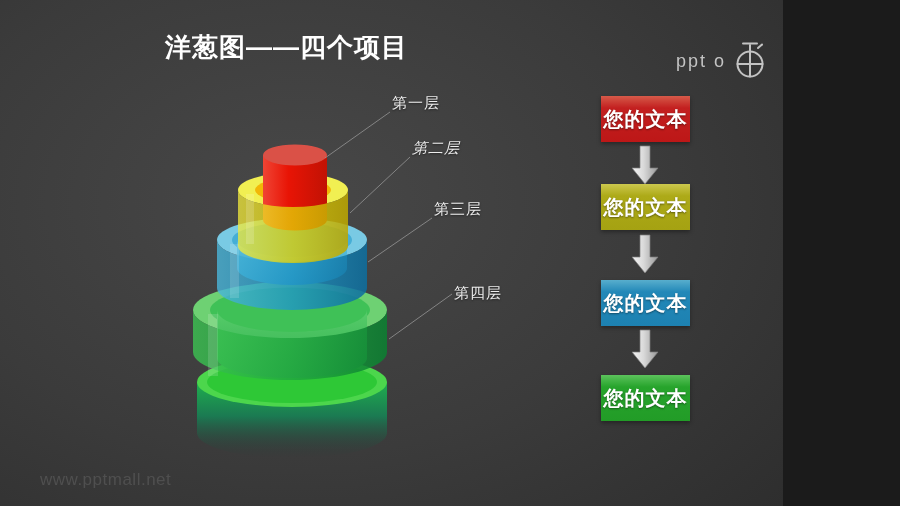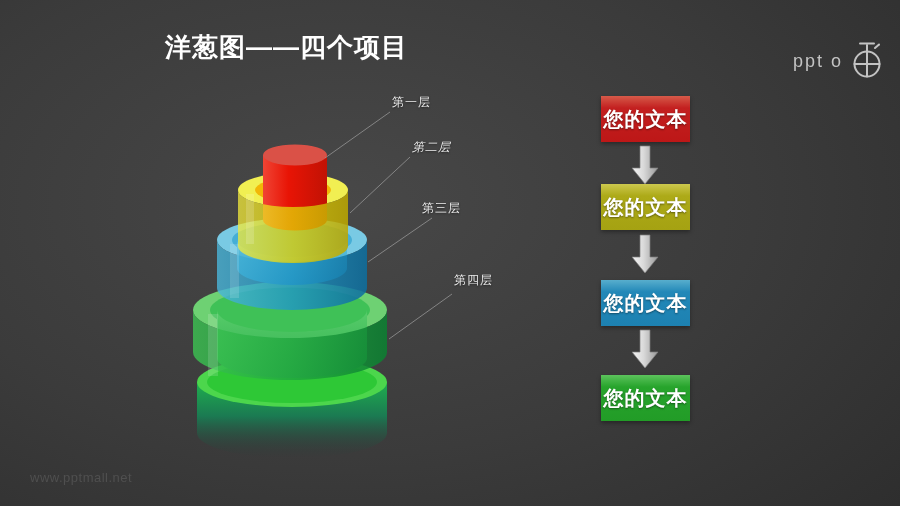--- a/index.html
+++ b/index.html
@@ -1,54 +1,54 @@
 <!DOCTYPE html>
 <html><head>
 <meta charset="utf-8">
 <style>
   html,body{margin:0;padding:0;background:#1b1b1b;}
   .stage{
-    position:relative;width:900px;height:506px;overflow:hidden;
+    position:relative;width:783px;height:506px;overflow:hidden;
     background:radial-gradient(115% 125% at 38% 40%, #484848 0%, #3b3b3b 40%, #2e2e2e 72%, #232323 100%);
     font-family:"Liberation Sans","DejaVu Sans",sans-serif;
   }
   .page-title{
     position:absolute;left:165px;top:30px;
     color:#ffffff;font-size:26px;font-weight:bold;letter-spacing:1px;
   }
   
   .logo{position:absolute;right:16px;top:38px;display:flex;align-items:center;gap:7px;}
   .logo-text{color:#c3c3c3;font-size:18px;letter-spacing:2px;font-weight:400;}
   
   .onion{position:absolute;left:140px;top:128px;width:320px;height:348px;}
   
   .lines{position:absolute;left:0;top:0;width:900px;height:506px;pointer-events:none;}
   
-  .layer-label{position:absolute;color:#ececec;font-size:12px;letter-spacing:1px;text-shadow:0 1px 2px rgba(0,0,0,.5);}
+  .layer-label{position:absolute;color:#ececec;font-size:15px;letter-spacing:1px;text-shadow:0 1px 2px rgba(0,0,0,.5);}
   .lbl-0{left:392px;top:94px;}
   .lbl-1{left:412px;top:139px;font-style:italic;}
-  .lbl-2{left:422px;top:200px;text-align:center;}
-  .lbl-3{left:454px;top:272px;}
+  .lbl-2{left:434px;top:200px;text-align:center;}
+  .lbl-3{left:454px;top:284px;}
   
   .flow-box{
     position:absolute;left:601px;width:89px;height:46px;
     display:flex;align-items:center;justify-content:center;
     color:#ffffff;font-size:20px;font-weight:bold;letter-spacing:1px;
     text-shadow:0 1px 2px rgba(0,0,0,.45);
     box-shadow:0 2px 4px rgba(0,0,0,.35);
   }
   .fb-0{top:96px;background:linear-gradient(180deg,#d65a49 0%,#c32020 26%,#bd1717 100%);}
   .fb-1{top:184px;background:linear-gradient(180deg,#ccc84e 0%,#adaa18 26%,#a5a212 100%);}
   .fb-2{top:280px;background:linear-gradient(180deg,#58aecd 0%,#2288b8 26%,#1d81b1 100%);}
   .fb-3{top:375px;background:linear-gradient(180deg,#5cc35c 0%,#27a42c 26%,#229c27 100%);}
   .flow-arrow{position:absolute;left:629px;width:32px;height:40px;}
   .fa-0{top:145px;}
   .fa-1{top:234px;}
   .fa-2{top:329px;}
-  .watermark{position:absolute;left:30px;top:470px;color:#4f4f4f;font-size:13px;letter-spacing:.5px;}
+  .watermark{position:absolute;left:40px;top:470px;color:#4f4f4f;font-size:17px;letter-spacing:.5px;}
 </style>
 </head>
 <body>
 
 <div class="stage">
 
   <div class="page-title">洋葱图——四个项目</div>
 
   <div class="logo">
     <span class="logo-text">ppt o</span>

